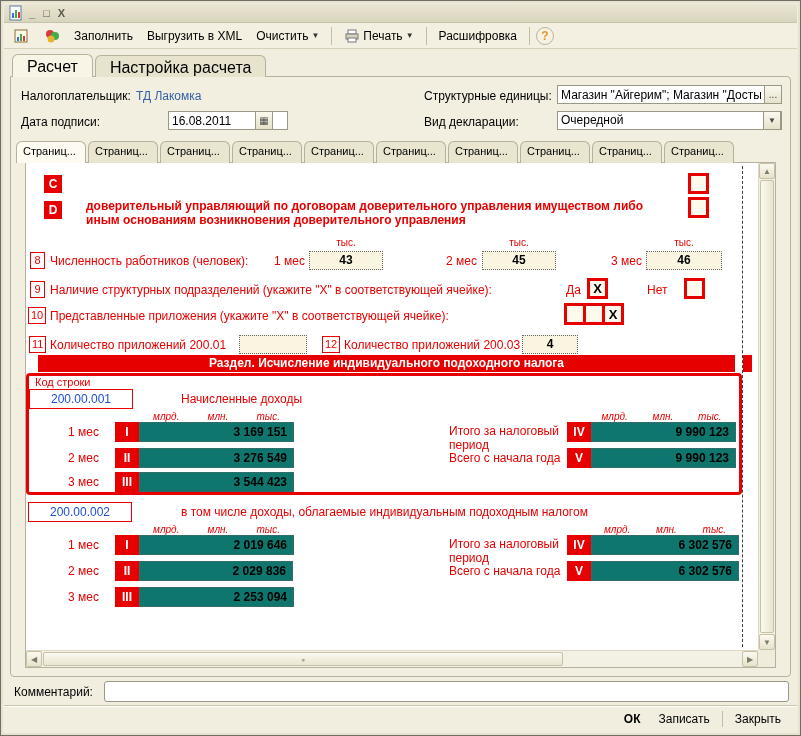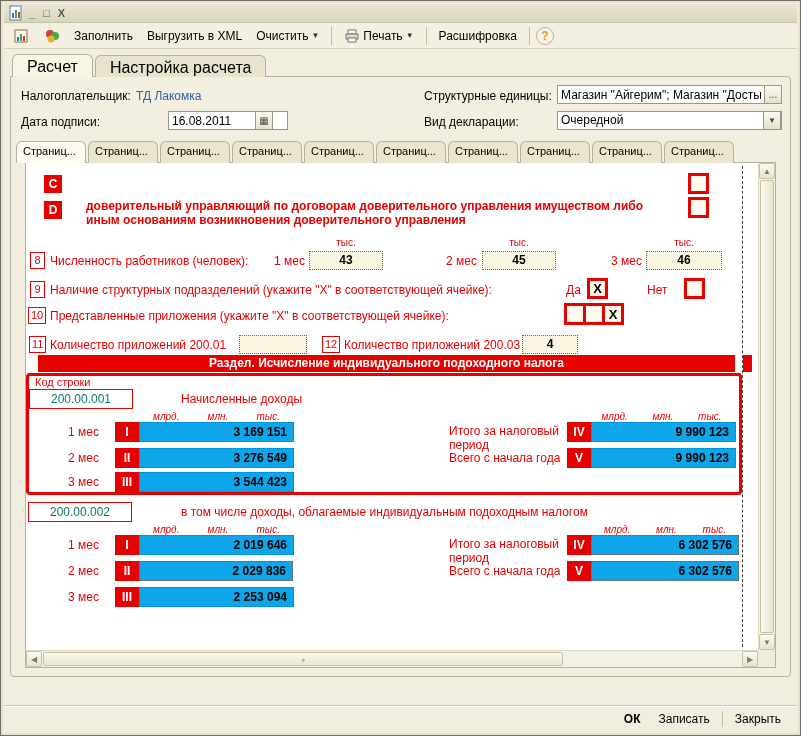--- a/index.html
+++ b/index.html
@@ -82,29 +82,29 @@
   .chkrow .chk2 {
     width:22px; height:22px; border:3px solid #e60000; background:#fdf9ec; margin-left:-3px;
     display:flex; align-items:center; justify-content:center; font-weight:bold; font-size:13px;
   }
   .chkrow .chk2:first-child { margin-left:0; }
   .cream {
     position:absolute; background:#f9f5e1; border:1px dotted #666;
     text-align:center; font-weight:bold; font-size:12px; line-height:17px; height:19px;
   }
   .cyan {
-    position:absolute; background:#0ea5e9; border:1px dotted #566;
+    position:absolute; background:#0f766e; border:1px dotted #566;
     text-align:right; font-weight:bold; font-size:12px; line-height:18px; height:20px; padding-right:6px;
   }
   .roman { position:absolute; width:24px; height:20px; background:#e60000; color:#fff; font-weight:bold; text-align:center; line-height:20px; font-size:12px; }
   .tys { position:absolute; font-size:10px; color:#e60000; text-align:center; }
   .uhdr { position:absolute; display:flex; justify-content:space-around; font-size:10px; font-style:italic; color:#e60000; }
   .secbar { position:absolute; background:#e60000; color:#fff; font-weight:bold; font-size:12px; text-align:center; line-height:17px; height:17px; }
   .group1 { position:absolute; left:0px; top:210px; width:716px; height:122px; border:3px solid #e60000; border-radius:4px; }
-  .codebox { position:absolute; width:104px; height:20px; background:#fff; border:1px solid #e60000; text-align:center; line-height:18px; font-size:12px; color:#0f766e; }
+  .codebox { position:absolute; width:104px; height:20px; background:#fff; border:1px solid #e60000; text-align:center; line-height:18px; font-size:12px; color:#1d4ed8; }
   .rtext { position:absolute; color:#e60000; font-size:12px; white-space:nowrap; }
   .rtextw { position:absolute; color:#e60000; font-size:12px; }
   .mon { position:absolute; color:#e60000; font-size:12px; width:44px; text-align:right; }
   
   .vscroll { position:absolute; right:0; top:0; bottom:17px; width:17px; background:#f3f1e3; border-left:1px solid #ddd9c4; display:flex; flex-direction:column; }
   .hscroll { position:absolute; left:0; right:17px; bottom:0; height:17px; background:#f3f1e3; border-top:1px solid #ddd9c4; display:flex; }
   .scorner { position:absolute; right:0; bottom:0; width:17px; height:17px; background:#efecdc; }
   .sbtn { flex:none; width:16px; height:16px; background:linear-gradient(#fcfaf1,#e6e2cb); border:1px solid #c6c1a7; border-radius:2px; color:#7a7a6a; font-size:8px; display:flex; align-items:center; justify-content:center; }
   .vthumb { flex:1; margin:1px 1px; background:linear-gradient(90deg,#fbf9f0,#e9e5cf); border:1px solid #c6c1a7; border-radius:2px; }
   .hthumb { width:520px; margin:1px 0 1px 1px; background:linear-gradient(#fbf9f0,#e9e5cf); border:1px solid #c6c1a7; border-radius:2px; display:flex; align-items:center; justify-content:center; color:#b0ab8f; font-size:7px; }
@@ -362,20 +362,24 @@
         <div class="hscroll">
           <span class="sbtn">◀</span>
           <span class="hthumb">●</span>
           <span class="htrack"></span>
           <span class="sbtn">▶</span>
         </div>
         <div class="scorner"></div>
       </div>
     </div>
 
+    <div class="commentrow">
+      <span class="clabel">Комментарий:</span>
+      <input class="cinput" style="">
+    </div>
 
     <div class="footerbar">
       <span class="fbtn bold">ОК</span>
       <span class="fbtn">Записать</span>
       <span class="fsep"></span>
       <span class="fbtn">Закрыть</span>
     </div>
   </div>
 </div>
 

